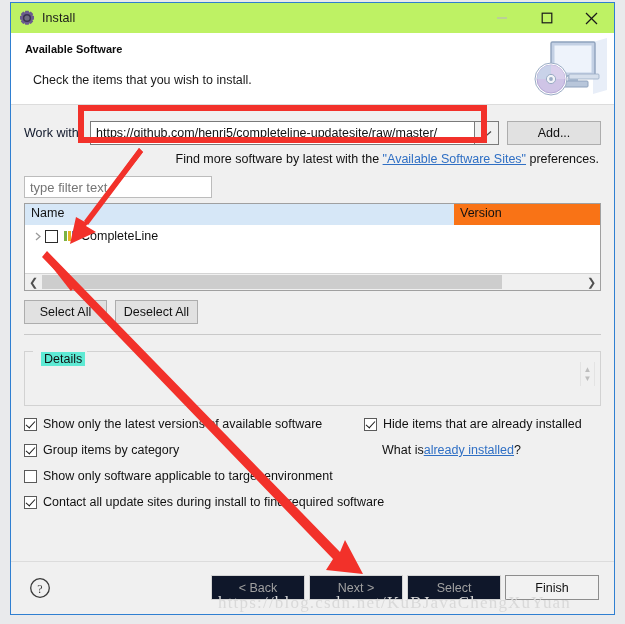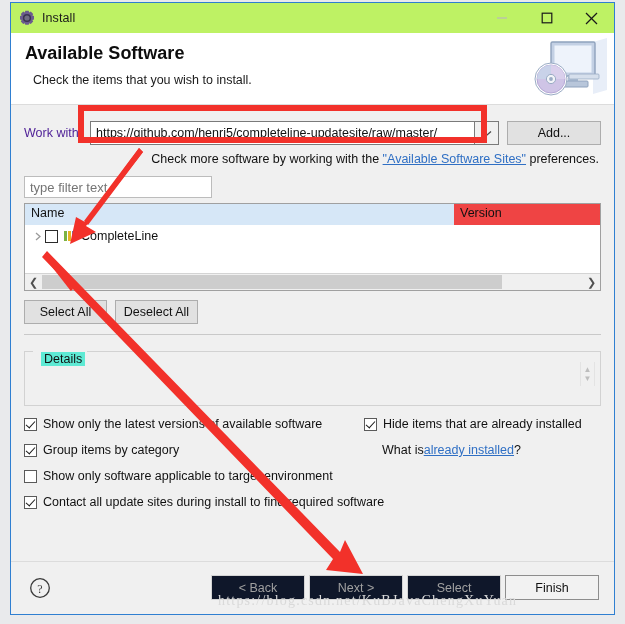--- a/index.html
+++ b/index.html
@@ -59,21 +59,21 @@
   .headband {
     flex: none;
     height: 71px;
     background: #ffffff;
     position: relative;
     border-bottom: 1px solid #dcdcdc;
   }
   .head-title {
     position: absolute;
     left: 14px; top: 10px;
-    font-size: 18px;
+    font-size: 11px;
     font-weight: bold;
     color: #0d0d0d;
   }
   .head-sub {
     position: absolute;
     left: 22px; top: 40px;
     font-size: 12.5px;
     color: #1a1a1a;
   }
   .banner-img {
@@ -90,21 +90,21 @@
     box-sizing: border-box;
   }
   .row-workwith {
     display: flex;
     align-items: center;
     margin-top: 16px;
     height: 24px;
   }
   .lbl-workwith {
     font-size: 12.5px;
-    color: #4c1d95;
+    color: #0f172a;
     width: 66px;
     flex: none;
   }
   .combo {
     flex: 1;
     display: flex;
     height: 24px;
     margin-right: 8px;
   }
   .combo-input {
@@ -179,21 +179,21 @@
   .tree-head {
     height: 21px;
     background: #d6e7f7;
     display: flex;
     font-size: 12.5px;
     color: #111;
     flex: none;
     border-bottom: 1px solid #fff;
   }
   .th-name { flex: 1; padding: 2px 0 0 6px; }
-  .th-ver  { width: 140px; padding: 2px 0 0 6px; background:#ef4444; }
+  .th-ver  { width: 140px; padding: 2px 0 0 6px; background:#f97316; }
   .tree-body { flex: 1; position: relative; }
   .tree-row {
     display: flex;
     align-items: center;
     height: 20px;
     padding-left: 6px;
     font-size: 12.5px;
     color: #111;
   }
   .twisty {
@@ -347,21 +347,21 @@
   .redbox {
     left: 78px; top: 105px;
     width: 409px; height: 38px;
     border: 6px solid #f2312a;
     box-sizing: border-box;
   }
   .watermark {
     position: absolute;
     left: 218px; top: 593px;
     font-family: "Liberation Serif", serif;
-    font-size: 14px;
+    font-size: 17px;
     color: #d9d9d9;
     letter-spacing: 1.2px;
     white-space: nowrap;
   }
   .outer-left {
     position: absolute;
     left: 0; top: 0; width: 10px; height: 624px;
     background: #e9eaec;
   }
 </style>
@@ -439,21 +439,21 @@
                 <path d="M1 1.5 L5.5 5.5 L10 1.5" fill="none" stroke="#4a4a4a" stroke-width="1.3"></path>
               </svg>
           </div>
         </div>
         <div class="btn btn-add">
           <span>Add...</span>
         </div>
       </div>
 
       <div class="hint">
-        <span>Check more software by working with the </span><span class="link">"Available Software Sites"</span><span> preferences.</span>
+        <span>Find more software by latest with the </span><span class="link">"Available Software Sites"</span><span> preferences.</span>
       </div>
 
       <input class="filter" type="text" placeholder="type filter text" style="">
 
       <div class="tree">
         <div class="tree-head">
           <div class="th-name">Name</div>
           <div class="th-ver">Version</div>
         </div>
         <div class="tree-body">

